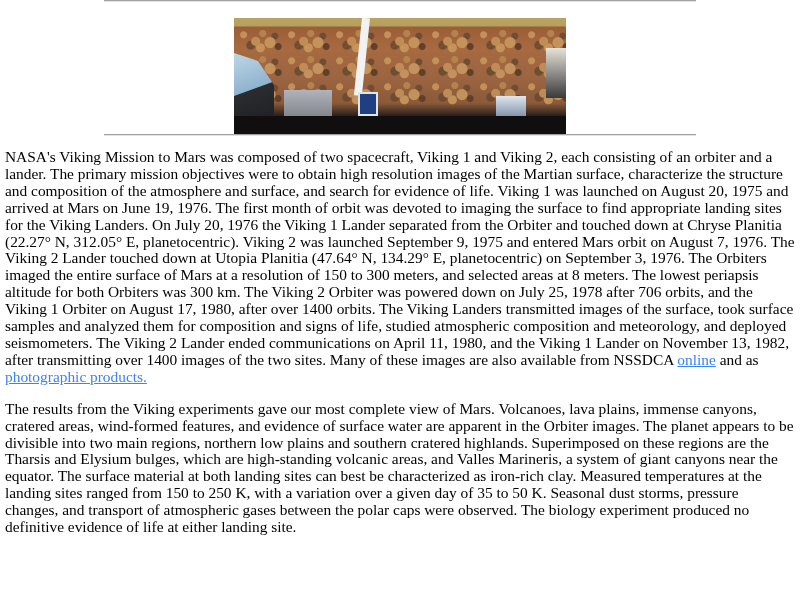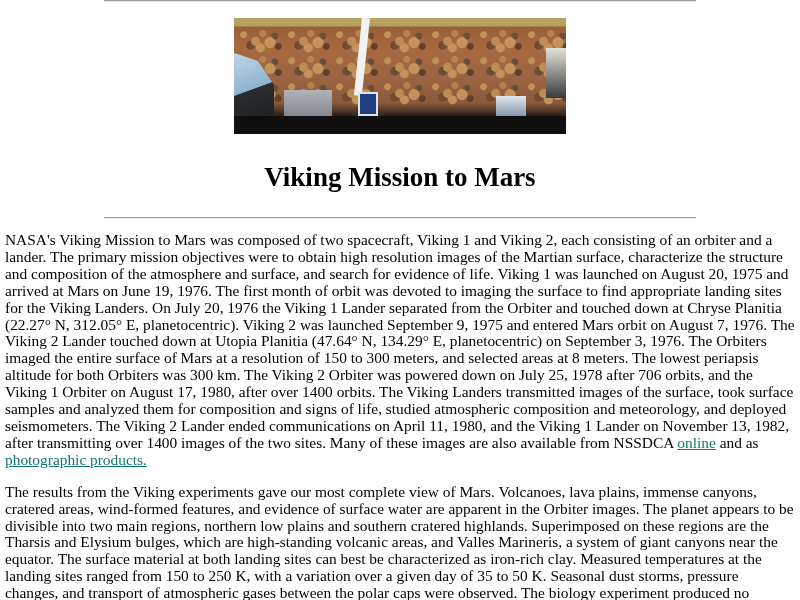--- a/index.html
+++ b/index.html
@@ -63,42 +63,41 @@
   .banner .shadow {
     position: absolute; left: 0; bottom: 0; width: 100%; height: 18px; background: #100e0e;
   }
   h1 {
     font-family: "Liberation Serif", "DejaVu Serif", serif;
     font-size: 27px; font-weight: bold; text-align: center;
     margin: 27px 0 24px 0; line-height: 32px;
   }
   p { margin: 0 0 15px 0; }
   p.first { margin-top: 13px; }
-  a { color: #0f766e; text-decoration: underline; }
+  a { color: #3b82f6; text-decoration: underline; }
 </style>
 </head>
 <body>
 
 <div class="page">
   <hr class="rule rule-top">
 
   <div class="banner-wrap">
     <div class="banner" title="Viking Lander view of the Martian surface">
       <div class="rocks"></div>
       <div class="panel-left"></div>
       <div class="box-left"></div>
       <div class="arm"></div>
       <div class="arm-head"></div>
       <div class="right-dev"></div>
       <div class="right-panel"></div>
       <div class="shadow"></div>
     </div>
   </div>
 
-  <h1>Viking Mission to Mars</h1>
 
   <hr class="rule rule-mid">
 
   <p class="first"><span>NASA's Viking Mission to Mars was composed of two spacecraft, Viking 1 and Viking 2, each consisting of an orbiter and a lander. The primary mission objectives were to obtain high resolution images of the Martian surface, characterize the structure and composition of the atmosphere and surface, and search for evidence of life. Viking 1 was launched on August 20, 1975 and arrived at Mars on June 19, 1976. The first month of orbit was devoted to imaging the surface to find appropriate landing sites for the Viking Landers. On July 20, 1976 the Viking 1 Lander separated from the Orbiter and touched down at Chryse Planitia (22.27° N, 312.05° E, planetocentric). Viking 2 was launched September 9, 1975 and entered Mars orbit on August 7, 1976. The Viking 2 Lander touched down at Utopia Planitia (47.64° N, 134.29° E, planetocentric) on September 3, 1976. The Orbiters imaged the entire surface of Mars at a resolution of 150 to 300 meters, and selected areas at 8 meters. The lowest periapsis altitude for both Orbiters was 300 km. The Viking 2 Orbiter was powered down on July 25, 1978 after 706 orbits, and the Viking 1 Orbiter on August 17, 1980, after over 1400 orbits. The Viking Landers transmitted images of the surface, took surface samples and analyzed them for composition and signs of life, studied atmospheric composition and meteorology, and deployed seismometers. The Viking 2 Lander ended communications on April 11, 1980, and the Viking 1 Lander on November 13, 1982, after transmitting over 1400 images of the two sites. Many of these images are also available from NSSDCA </span><a href="#">online</a><span> and as </span><a href="#">photographic products.</a></p>
 
   <p>The results from the Viking experiments gave our most complete view of Mars. Volcanoes, lava plains, immense canyons, cratered areas, wind-formed features, and evidence of surface water are apparent in the Orbiter images. The planet appears to be divisible into two main regions, northern low plains and southern cratered highlands. Superimposed on these regions are the Tharsis and Elysium bulges, which are high-standing volcanic areas, and Valles Marineris, a system of giant canyons near the equator. The surface material at both landing sites can best be characterized as iron-rich clay. Measured temperatures at the landing sites ranged from 150 to 250 K, with a variation over a given day of 35 to 50 K. Seasonal dust storms, pressure changes, and transport of atmospheric gases between the polar caps were observed. The biology experiment produced no definitive evidence of life at either landing site.</p>
 
 </div>
 
 </body></html>

